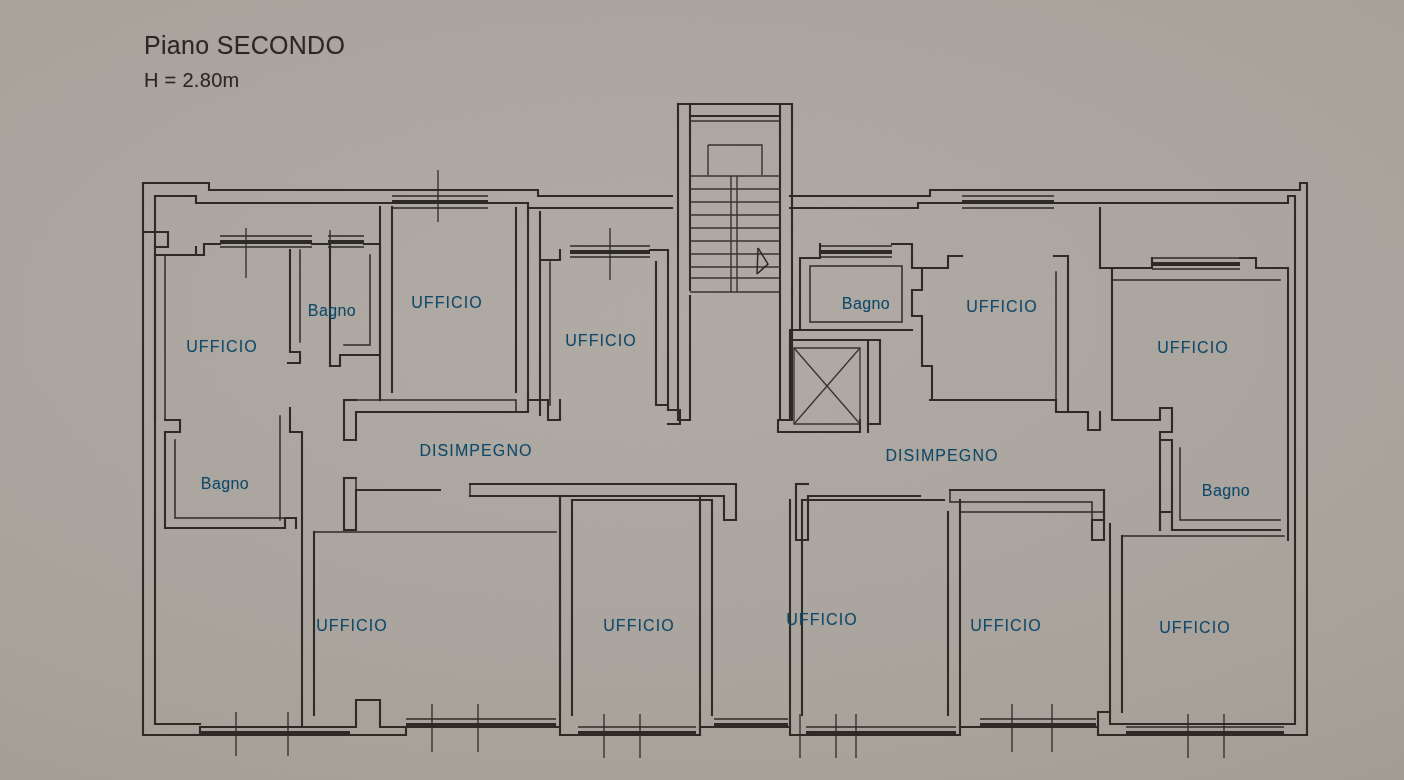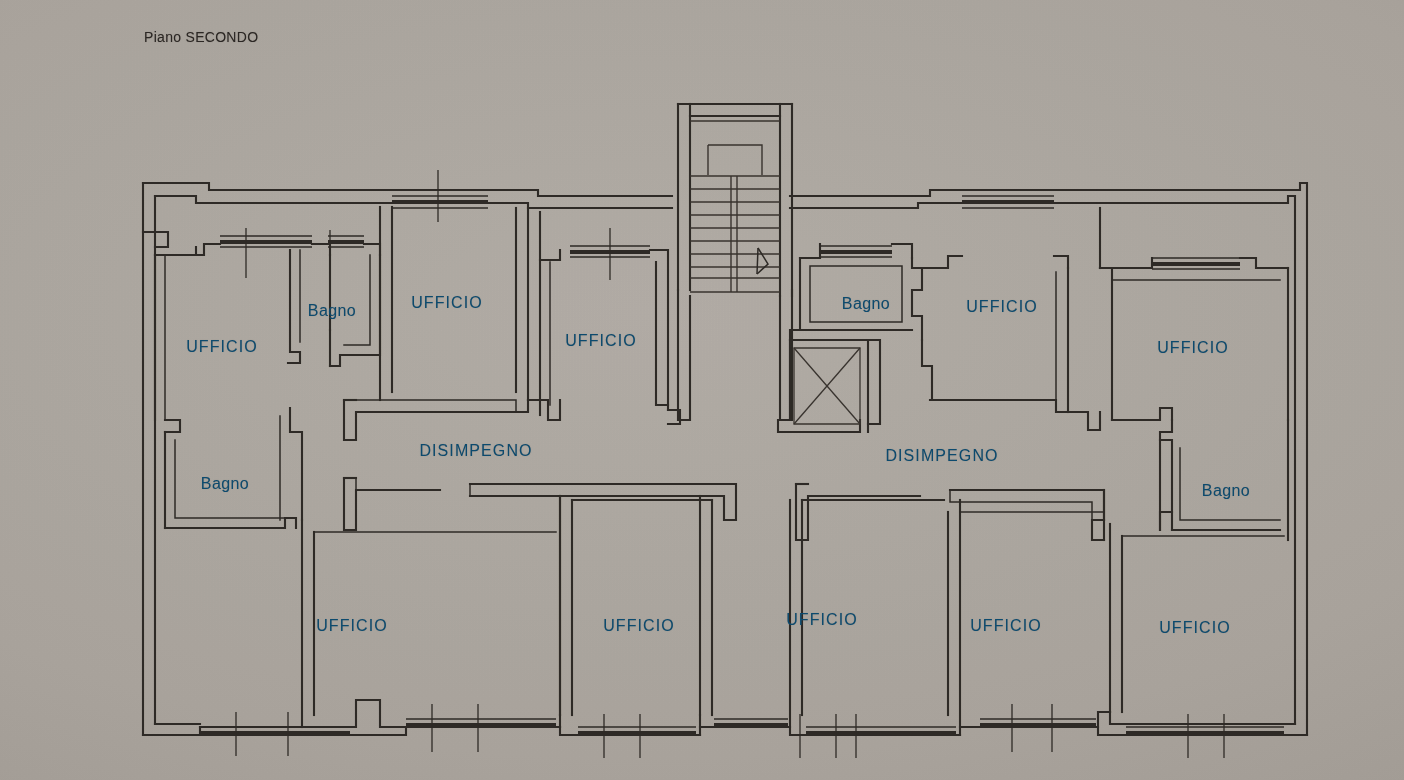--- a/index.html
+++ b/index.html
@@ -20,38 +20,39 @@
     position:absolute;inset:0;opacity:.16;mix-blend-mode:multiply;
     background-image:
       repeating-linear-gradient(0deg, rgba(0,0,0,.05) 0px, rgba(0,0,0,0) 1px, rgba(0,0,0,.04) 2px, rgba(0,0,0,0) 3px),
       repeating-linear-gradient(90deg, rgba(255,255,255,.05) 0px, rgba(0,0,0,0) 1px, rgba(0,0,0,.04) 2px, rgba(0,0,0,0) 3px);
   }
   #titleblock{
     position:absolute;left:144px;top:28px;
     color:#2b2724;line-height:1.38;
     text-shadow:0 0 1px rgba(80,70,60,.35);
   }
-  #titleblock .t1{font-size:14px;letter-spacing:.3px;}
+  #titleblock .t1{font-size:25px;letter-spacing:.3px;}
   #titleblock .t2{font-size:20px;letter-spacing:.3px;margin-top:4px;}
   #plan{position:absolute;left:0;top:0;width:1404px;height:780px;}
   .rlabel{
     position:absolute;color:#0c4a6e;white-space:nowrap;
     transform:translate(-50%,-50%);
     text-shadow:0 0 1px rgba(90,80,70,.3);
   }
   svg{display:block;}
 </style>
 </head>
 <body>
 
 <div id="paper"></div>
 <div id="grain"></div>
 
 <div id="titleblock">
   <div class="t1">Piano SECONDO</div>
+  <div class="t2">H = 2.80m</div>
 </div>
 
 <svg id="plan" viewBox="0 0 1404 780">
   <defs>
     <style>
       .w  { fill:none; stroke:#2e2a26; stroke-width:2.1; stroke-linecap:square; stroke-linejoin:miter; }
       .wt { fill:none; stroke:#2e2a26; stroke-width:1.5; stroke-linecap:square; }
       .wn { fill:none; stroke:#38332e; stroke-width:1.2; stroke-linecap:square; }
       .winbar { fill:#2e2a26; stroke:none; }
       .winline{ fill:none; stroke:#2e2a26; stroke-width:1.3; }

